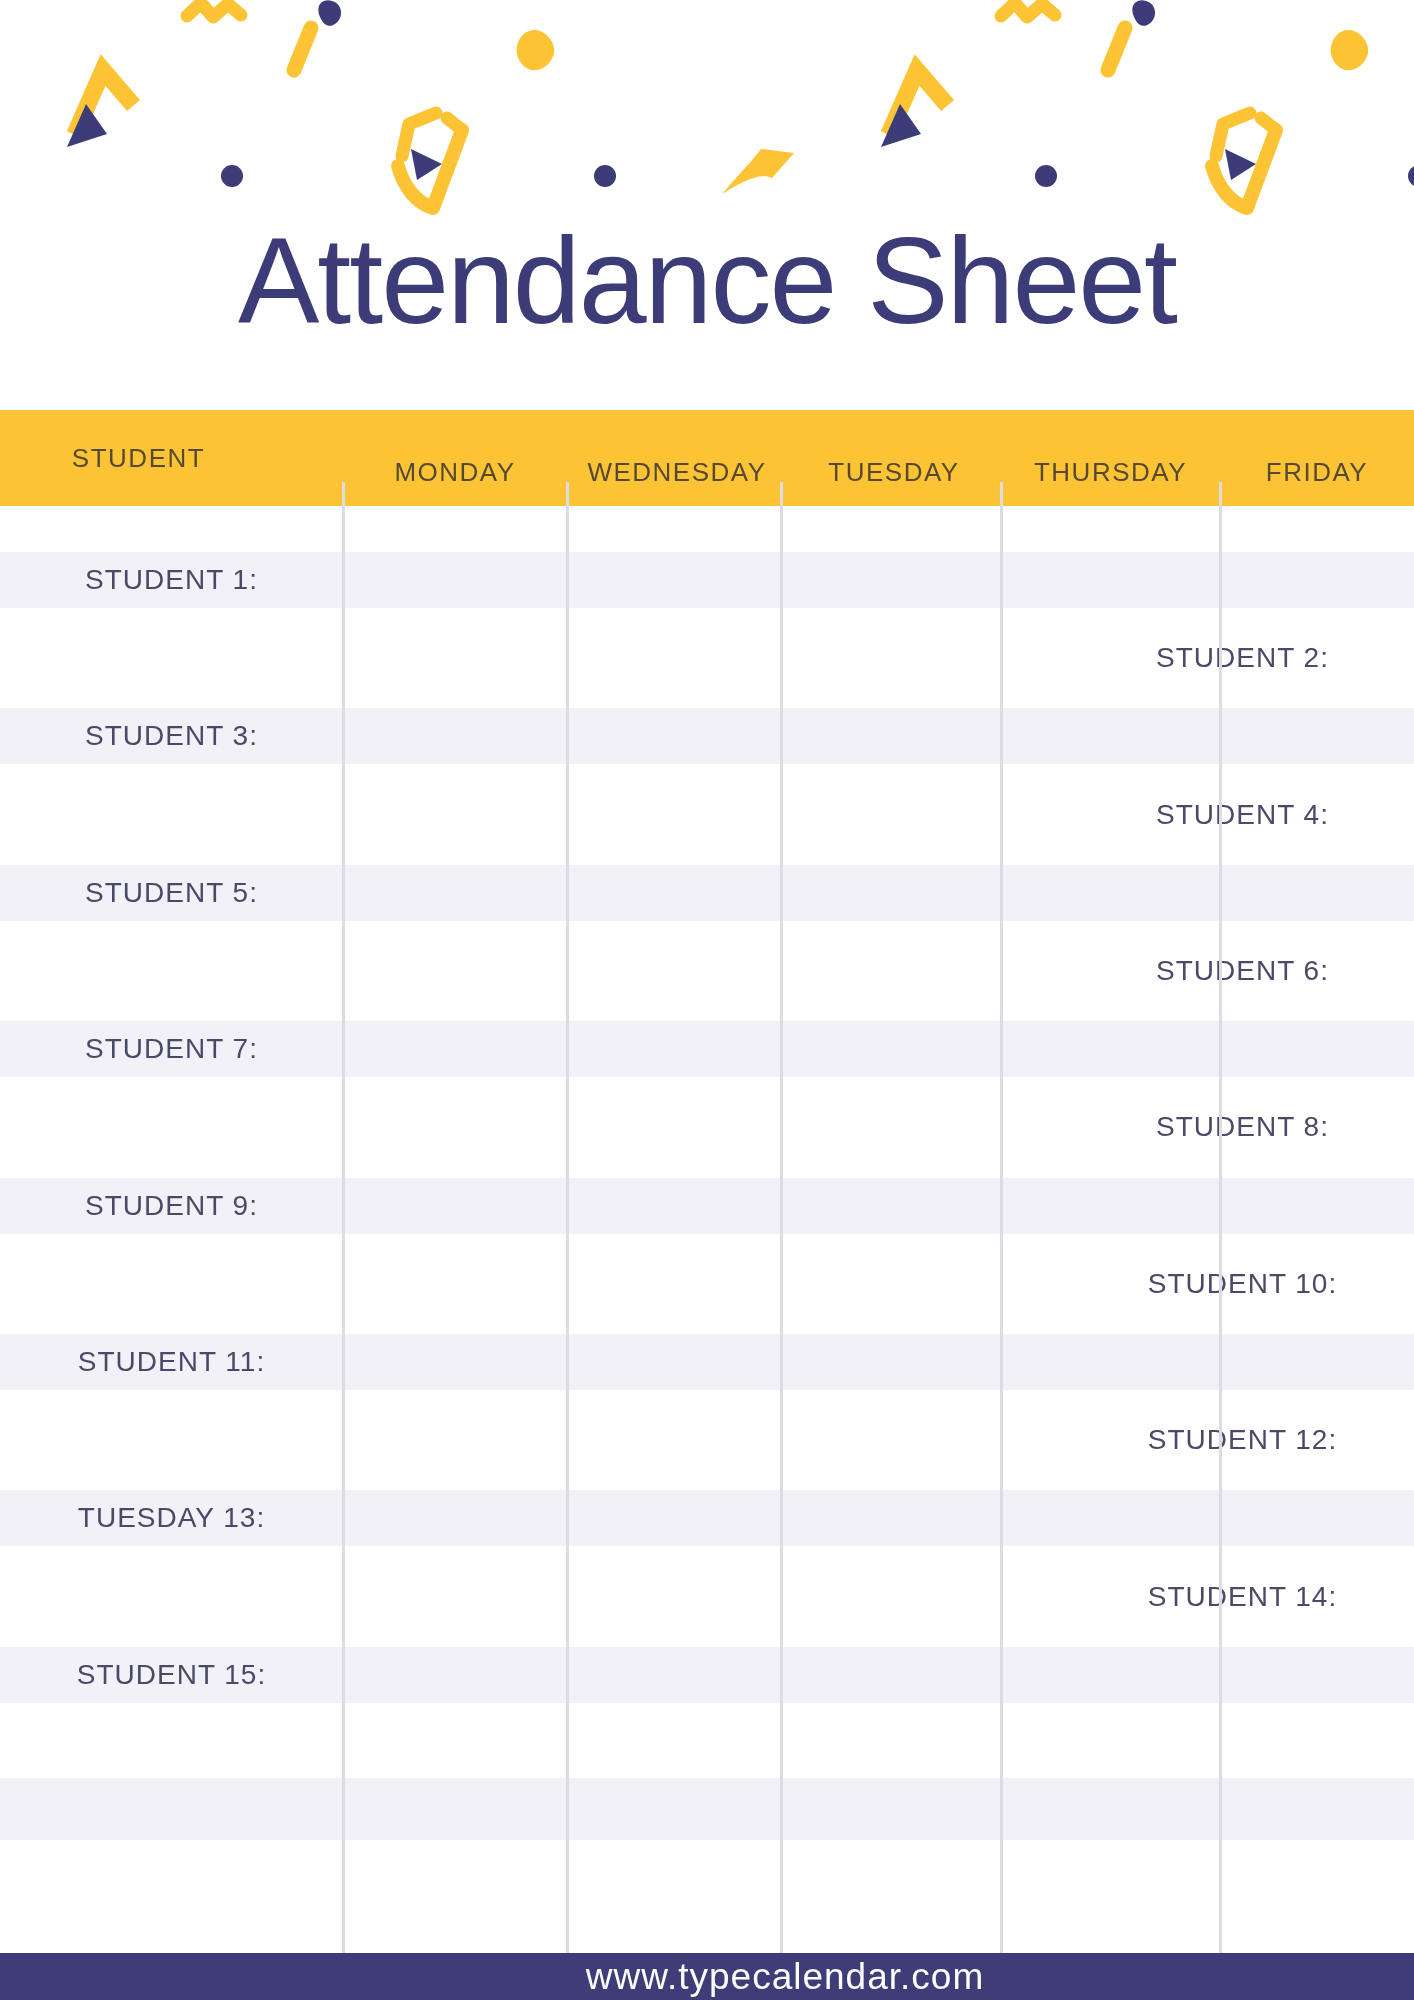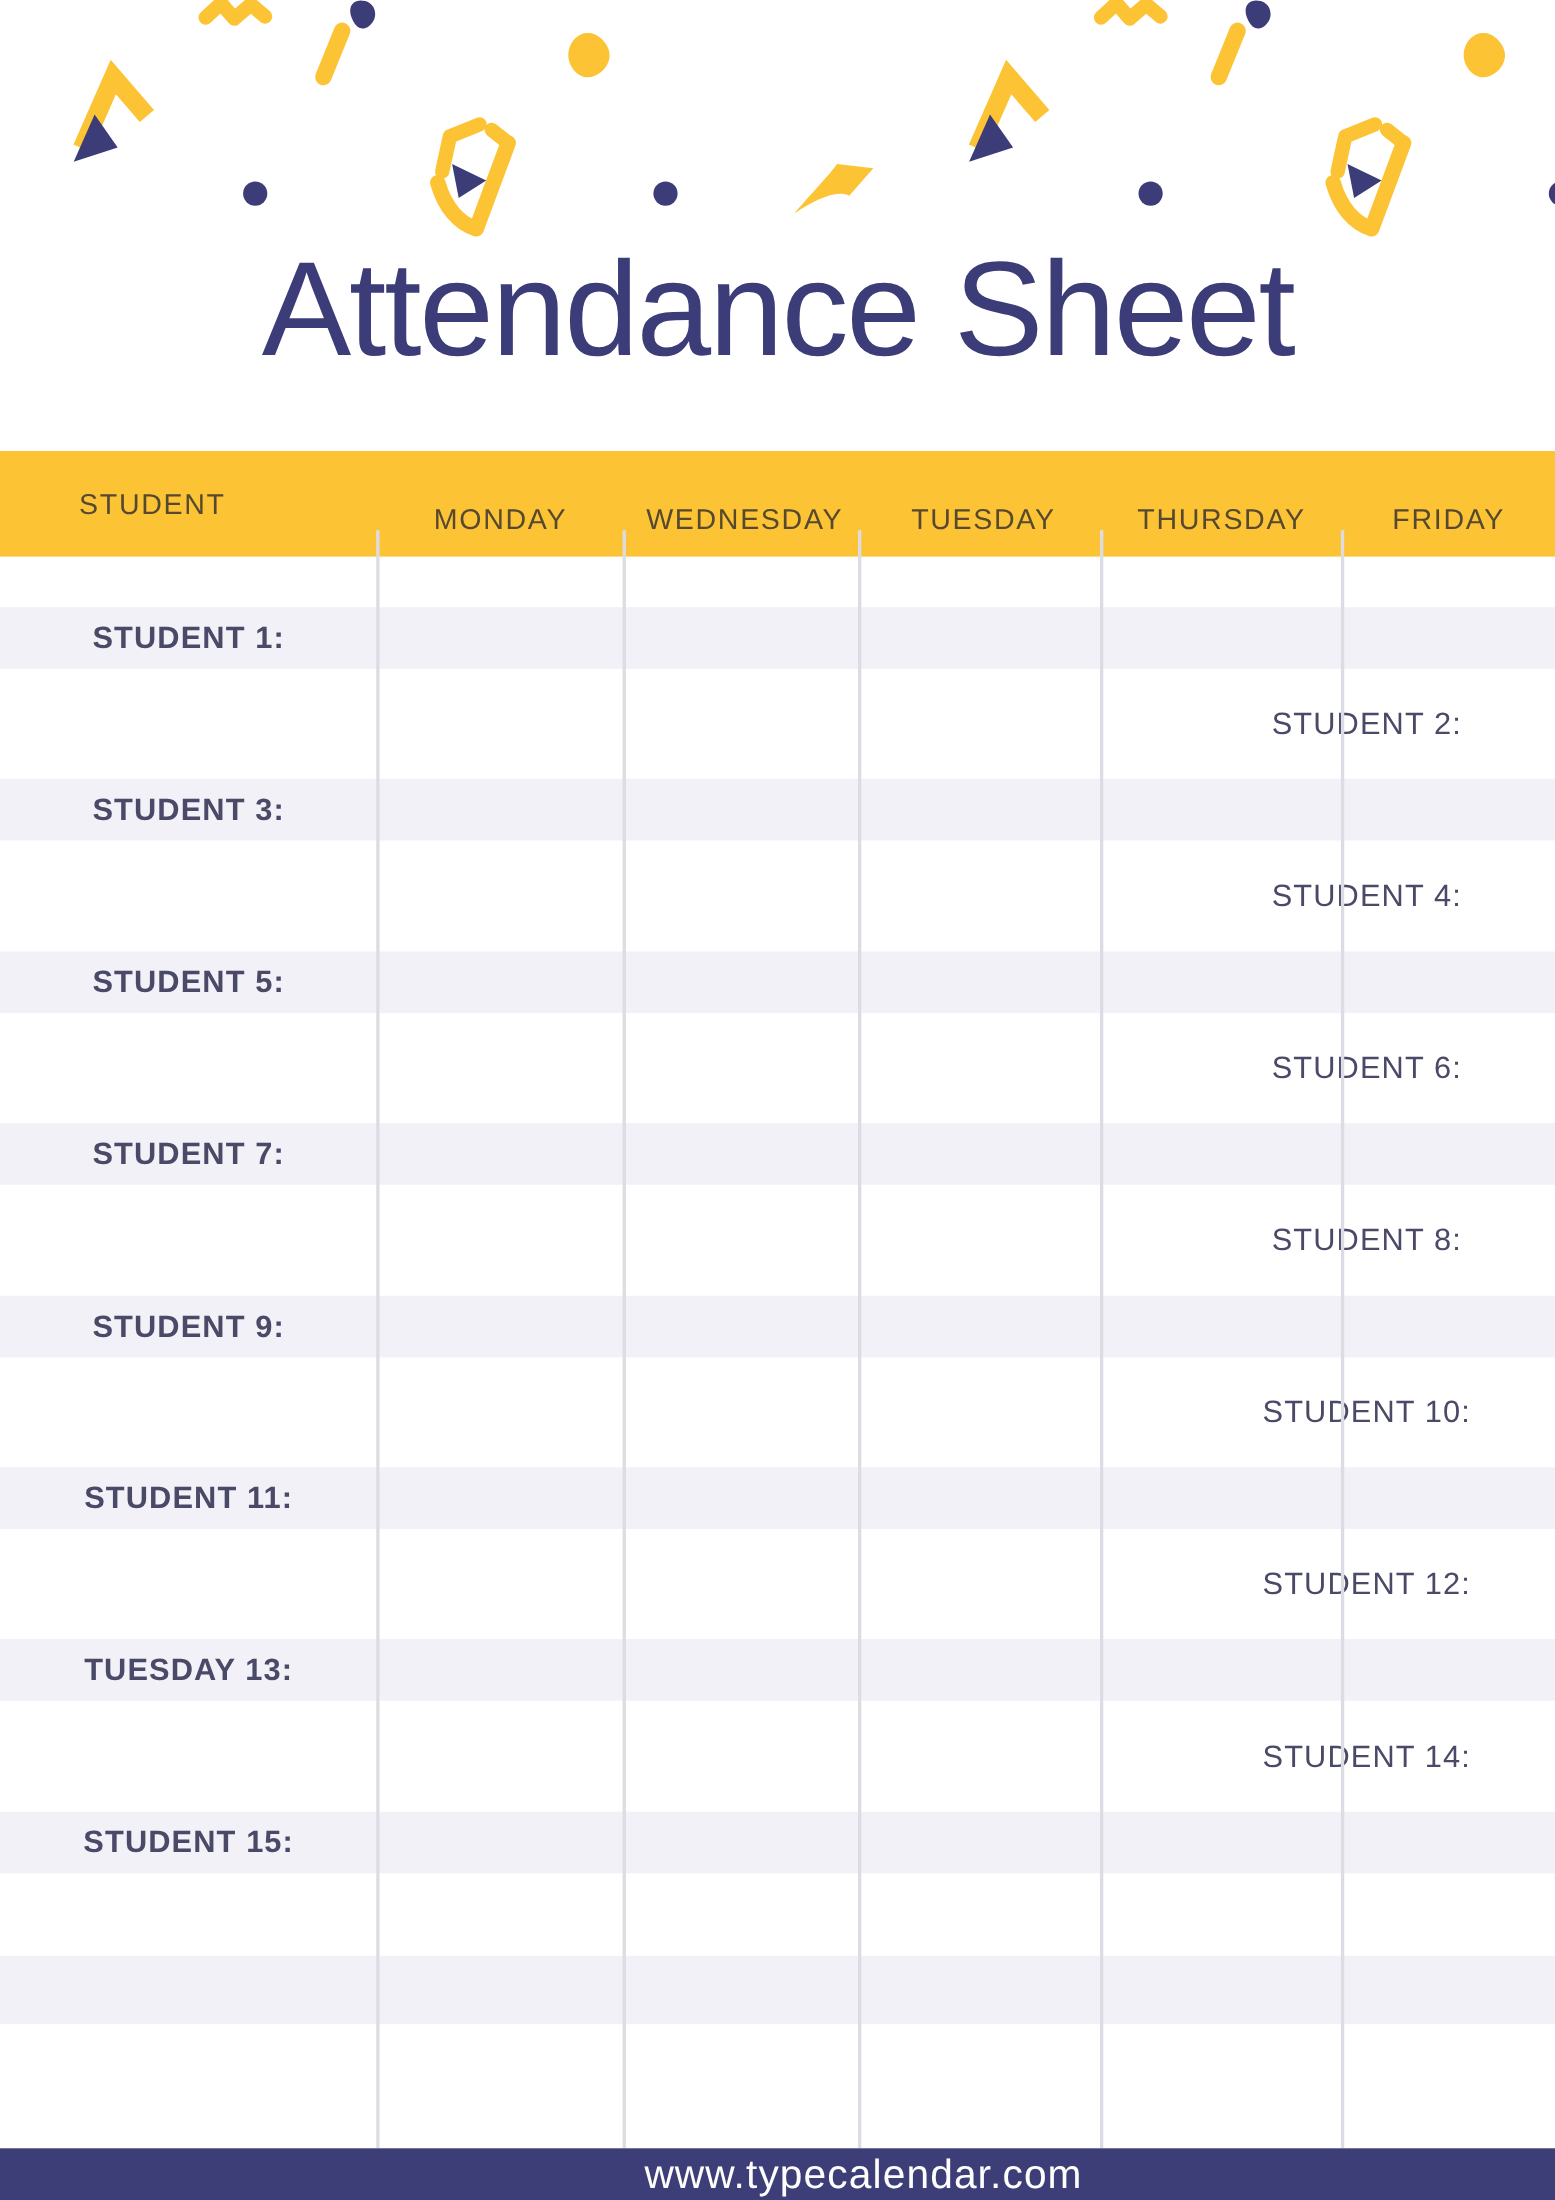--- a/index.html
+++ b/index.html
@@ -24,21 +24,21 @@
   }
   .hcell{
     display:flex; align-items:center; justify-content:center;
     font-size:26px; letter-spacing:1.5px; color:var(--header-text-color); font-weight:400;
   }
   .hcell.student{width:343px; padding-right:66px; box-sizing:border-box;}
   .day-cells{display:flex; flex:1;margin-top:28px;}
   .rows{position:absolute; top:506px; left:0; width:1414px; z-index:0;}
   .row{display:flex; align-items:center;}
   .row-spacer{height:46px;}
-  .row.stripe{height:56px; background:var(--stripe-color);font-weight:bold;}
+  .row.stripe{height:56px; background:var(--stripe-color);}
   .row.gap{height:100.4px; background:transparent;justify-content:flex-end;}
   .row.tail-gap{height:75px;}
   .row.tail-stripe{height:62px; background:var(--stripe-color);}
   .row-label{
     width:343px; text-align:center; font-size:28px; letter-spacing:1px;
     color:var(--row-label-color); white-space:nowrap;
   }
   .col-line{
     position:absolute; top:482px; height:1471px; width:3px;
     background:var(--divider-color); z-index:2;

